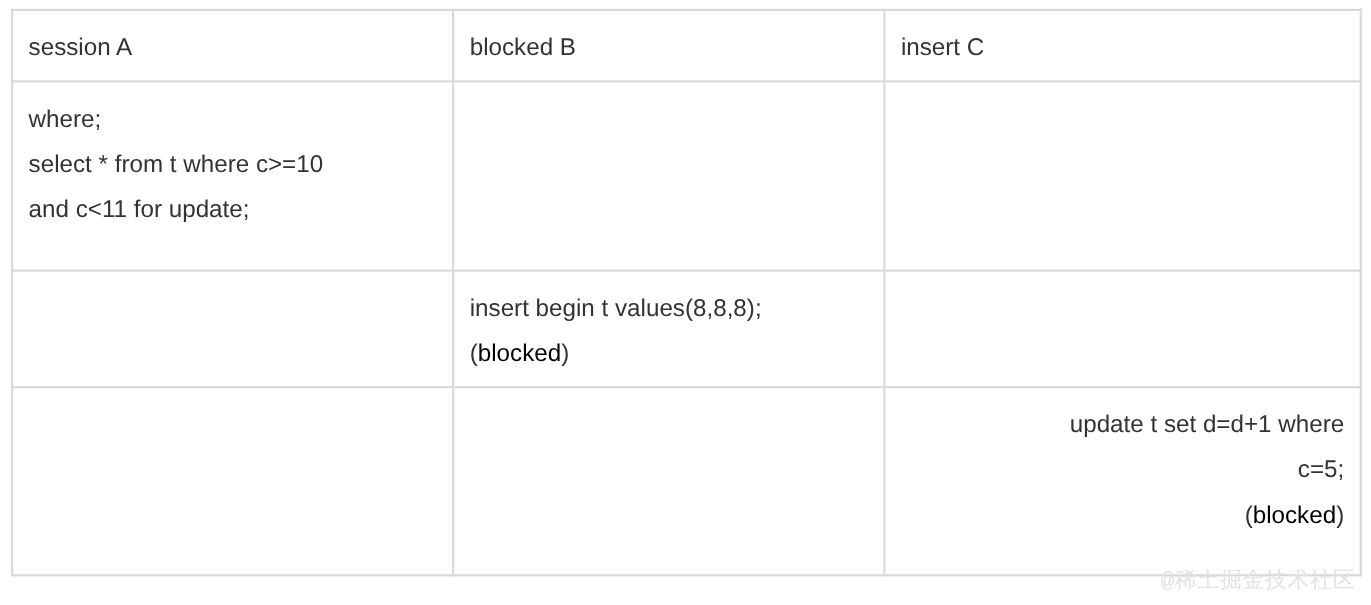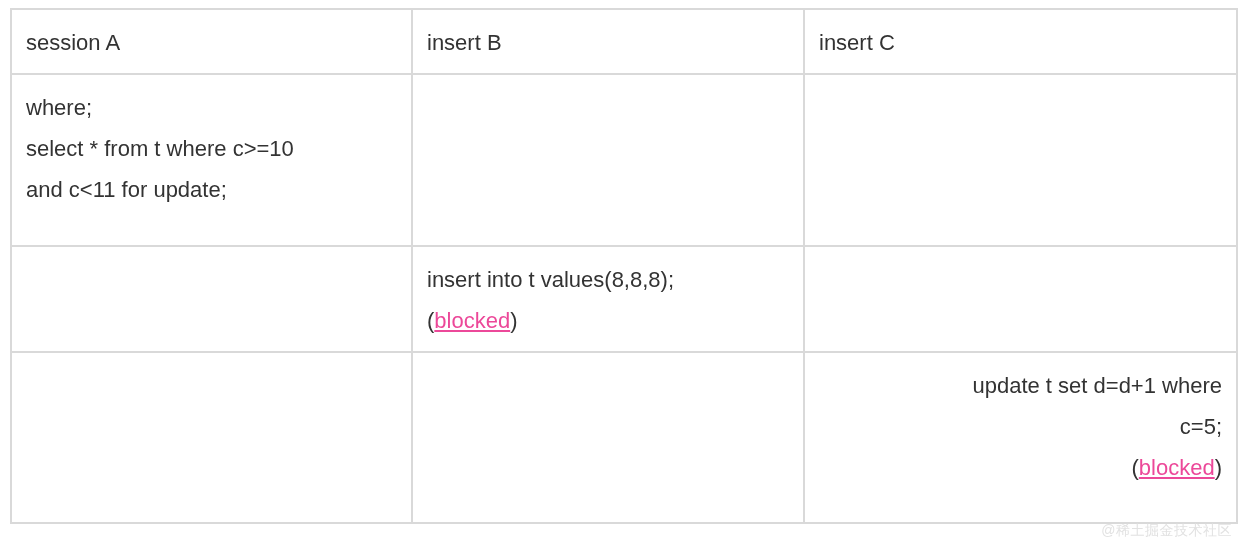--- a/index.html
+++ b/index.html
@@ -52,35 +52,34 @@
   .row-3 td { height: 147px; text-align: right; }
 
   .cell-lines {
     display: block;
   }
   .cell-line {
     display: block;
     white-space: normal;
   }
   .blocked {
-    color: #ec4899;
-    text-decoration: underline;
+    color: #000000;
   }
   .paren {
     color: #333333;
   }
   .watermark {
     position: absolute;
     right: 14px;
     bottom: 10px;
-    font-size: 14px;
+    font-size: 20px;
     line-height: 20px;
     color: #e2e2e2;
     letter-spacing: 0.5px;
-    font-family: Liberation Sans, sans-serif;
+    font-family: Liberation Mono, monospace;
     white-space: nowrap;
     user-select: none;
     pointer-events: none;
   }
 </style>
 </head>
 <body>
 
 <div class="page">
 
@@ -89,21 +88,21 @@
       <col class="col-a">
       <col class="col-b">
       <col class="col-c">
     </colgroup>
     <thead>
       <tr class="row-head">
         <td>
           <span>session A</span>
         </td>
         <td>
-          <span>insert B</span>
+          <span>blocked B</span>
         </td>
         <td>
           <span>insert C</span>
         </td>
       </tr>
     </thead>
     <tbody>
 
       <tr class="row-1">
         <td>
@@ -114,21 +113,21 @@
           </span>
         </td>
         <td></td>
         <td></td>
       </tr>
 
       <tr class="row-2">
         <td></td>
         <td>
           <span class="cell-lines">
-            <span class="cell-line">insert into t values(8,8,8);</span>
+            <span class="cell-line">insert begin t values(8,8,8);</span>
             <span class="cell-line"><span class="paren">(</span><span class="blocked">blocked</span><span class="paren">)</span></span>
           </span>
         </td>
         <td></td>
       </tr>
 
       <tr class="row-3">
         <td></td>
         <td></td>
         <td>

